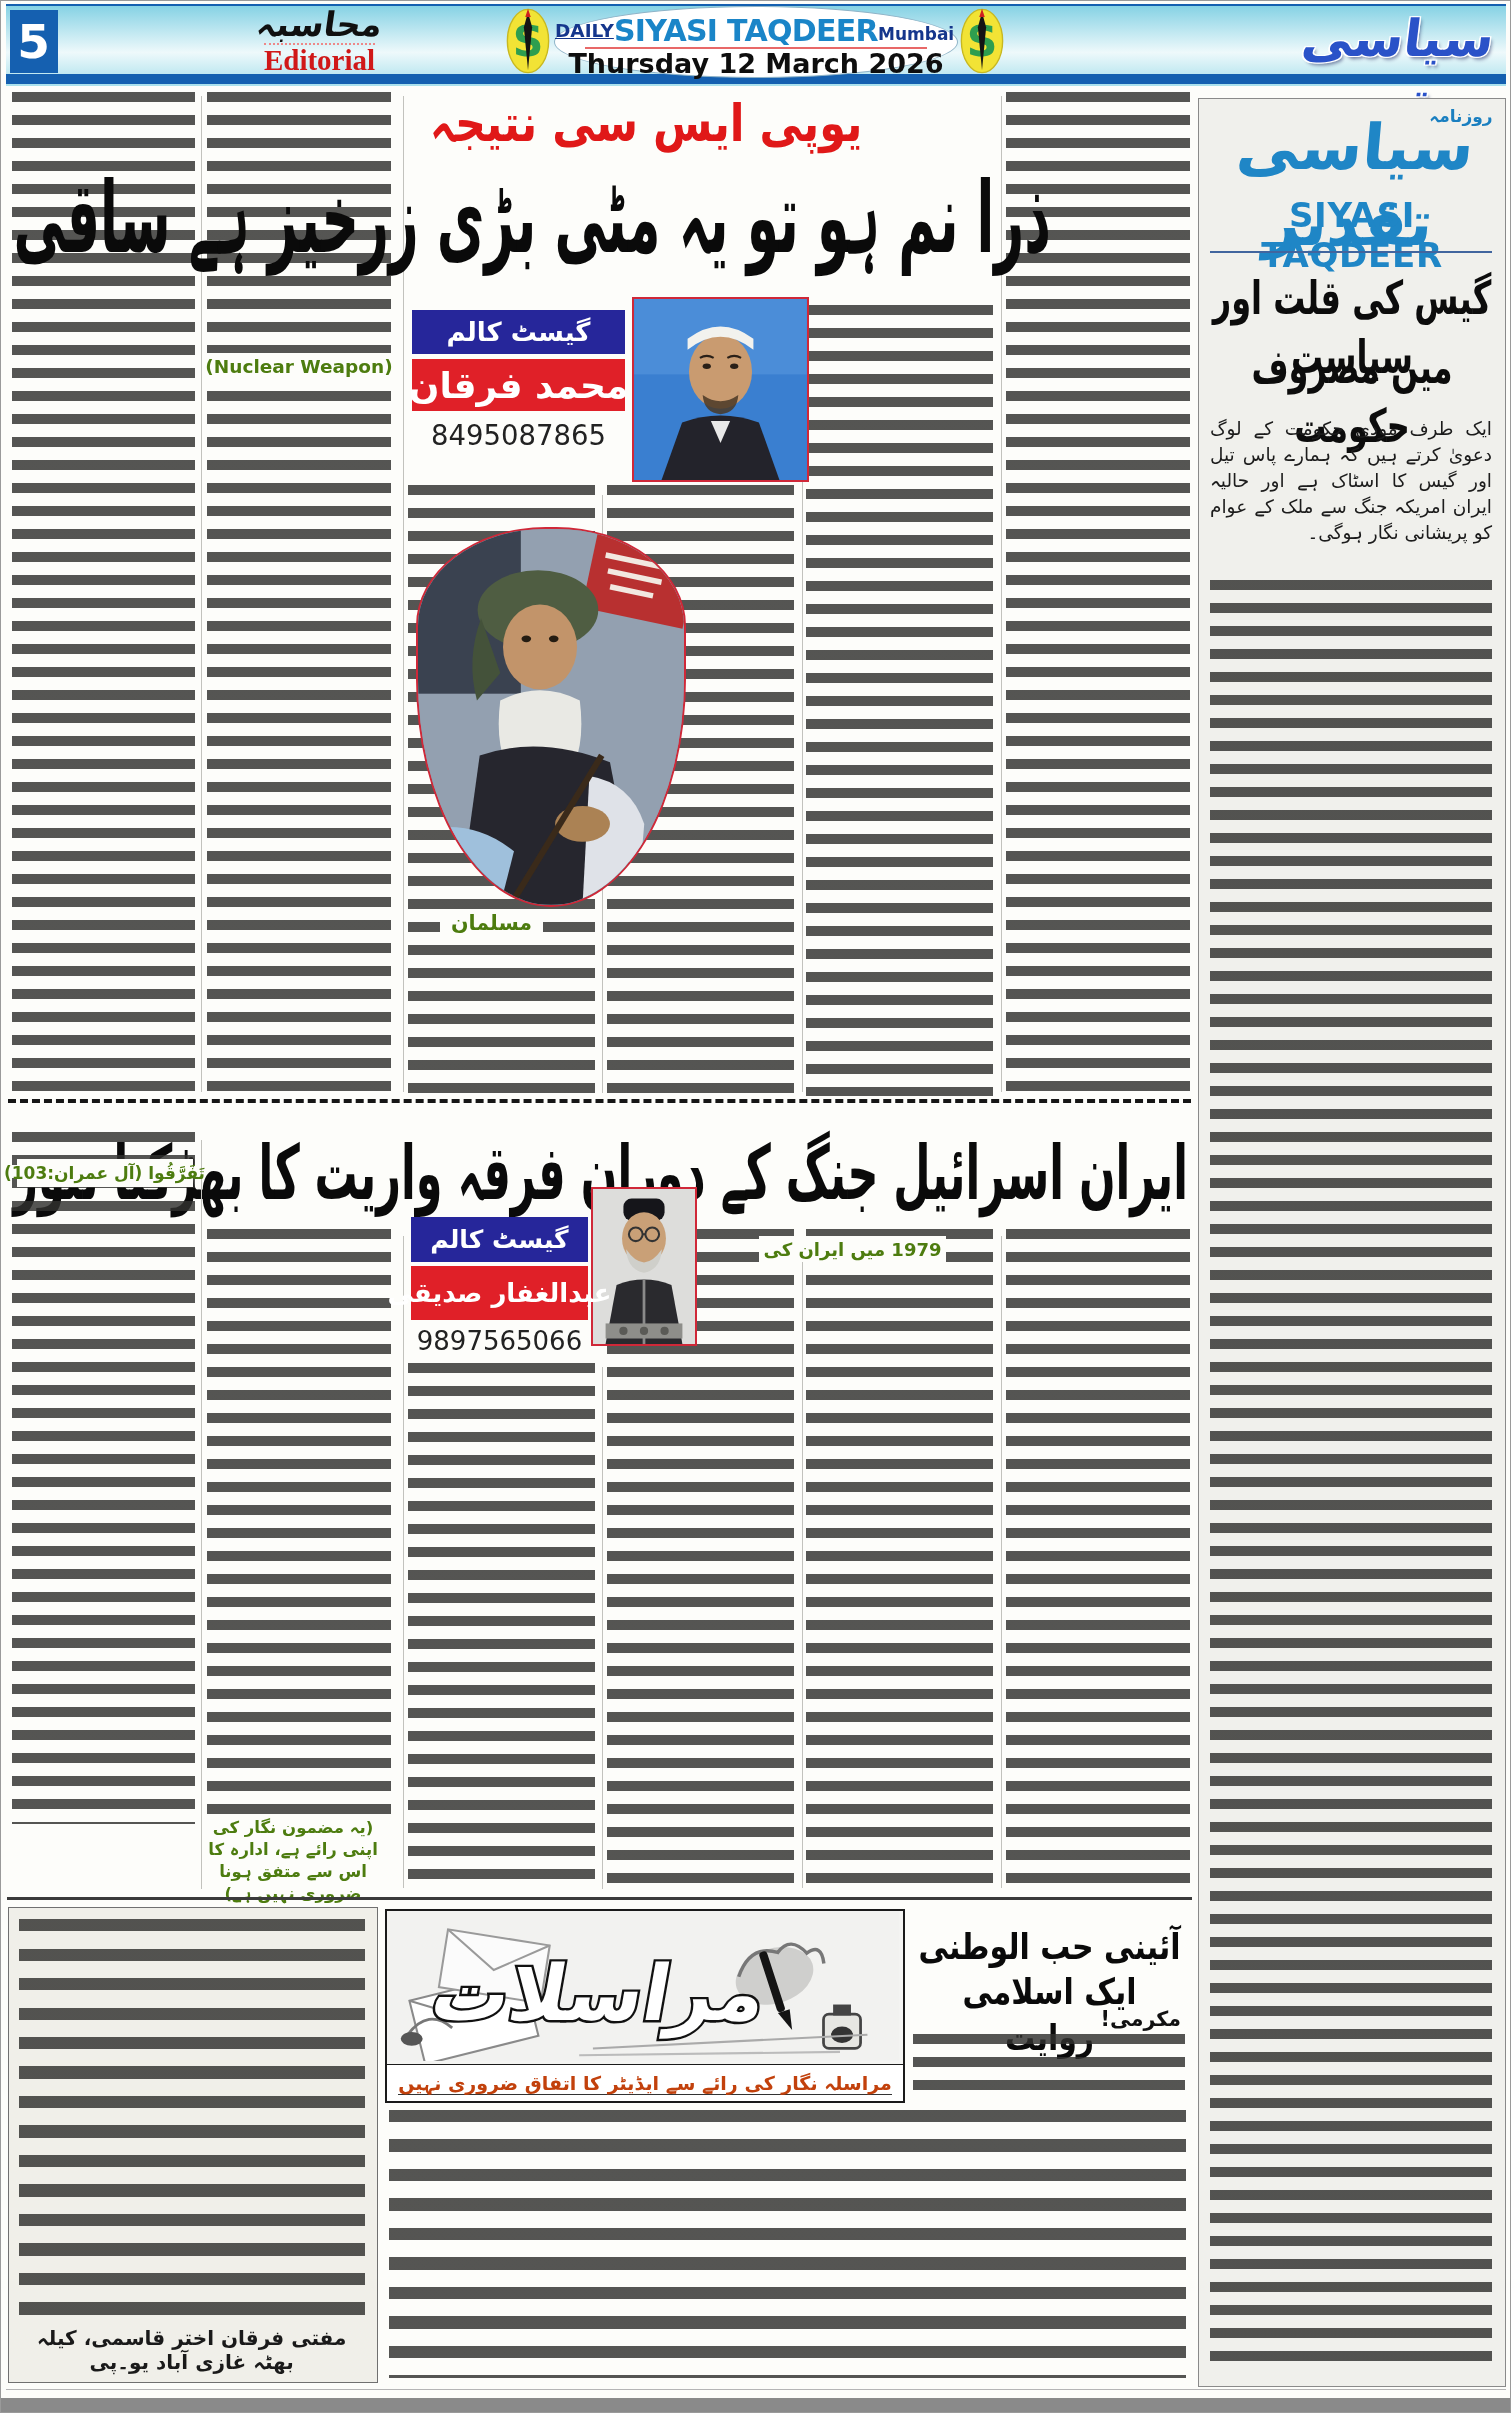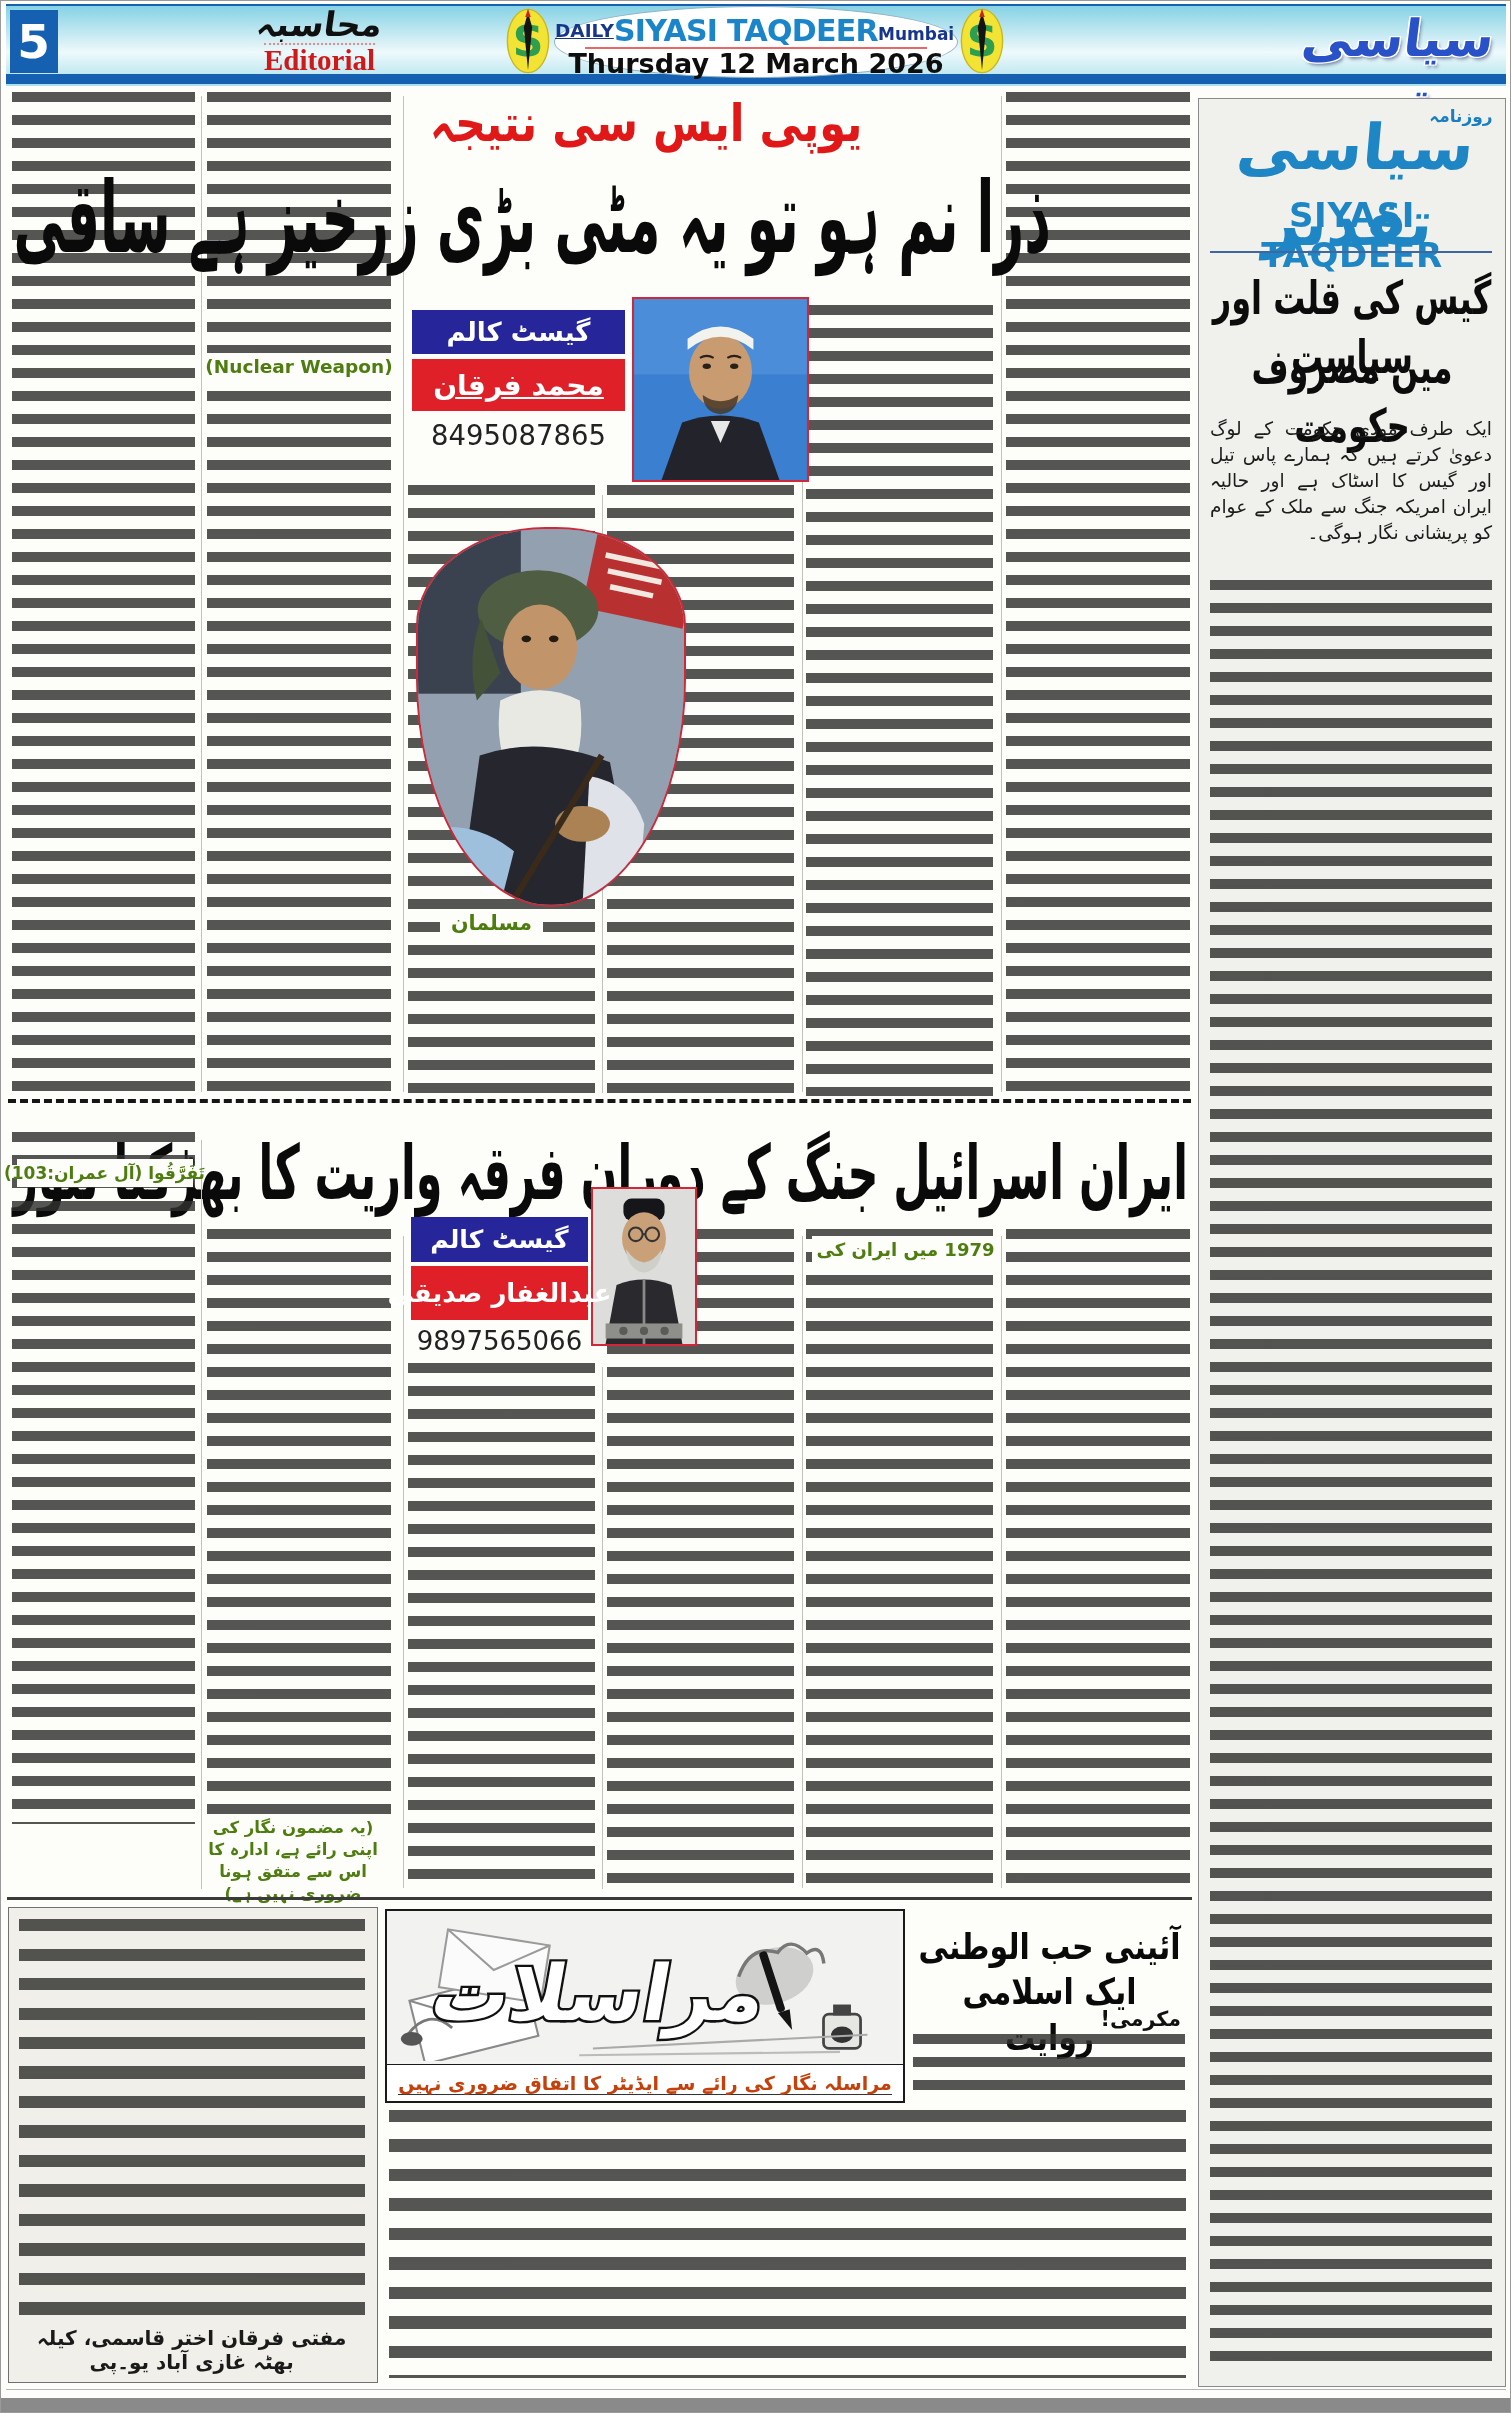--- a/index.html
+++ b/index.html
@@ -108,21 +108,21 @@
     <ellipse cx="126" cy="106" rx="46" ry="54" fill="#c99b70"></ellipse>
     <path d="M78 74 Q126 36 174 74 L174 58 Q126 22 78 58 Z" fill="#f2f2ee"></path>
     <ellipse cx="106" cy="98" rx="6" ry="4" fill="#2a2018"></ellipse>
     <ellipse cx="146" cy="98" rx="6" ry="4" fill="#2a2018"></ellipse>
     <path d="M96 86 Q106 80 116 86" stroke="#2a2018" stroke-width="3" fill="none"></path>
     <path d="M136 86 Q146 80 156 86" stroke="#2a2018" stroke-width="3" fill="none"></path>
     <path d="M100 140 Q126 158 152 140 Q150 166 126 168 Q102 166 100 140 Z" fill="#4a3826" opacity=".85"></path>
   </svg>
 </div>
 <div class="abs barlabel rtl" style="left:412px;top:310px;width:213px;height:44px;background:#26269a;font-size:26px;">گیسٹ کالم</div>
-<div class="abs barlabel rtl" style="left:412px;top:359px;width:213px;height:52px;background:#e02028;font-size:28px;text-decoration:underline;">محمد فرقان</div>
+<div class="abs barlabel rtl" style="left:412px;top:359px;width:213px;height:52px;background:#e02028;font-size:36px;">محمد فرقان</div>
 <div class="abs" style="left:412px;top:419px;width:213px;text-align:center;font-size:27.5px;color:#222;">8495087865</div>
 
 <div class="abs" style="left:416px;top:527px;width:266px;height:376px;border:2.7px solid #cf2838;overflow:hidden;
             border-radius:48% 48% 50% 50% / 26% 26% 60% 60%;background:#8a97a8;">
   <svg width="266" height="376" viewBox="0 0 388 548">
     <rect width="388" height="548" fill="#93a0b0"></rect>
     <rect x="0" y="0" width="150" height="240" fill="#3a4250"></rect>
     <g transform="rotate(12 320 70)">
       <rect x="250" y="20" width="150" height="110" fill="#b83030"></rect>
       <rect x="268" y="44" width="96" height="8" fill="#f2e8e0"></rect>
@@ -156,21 +156,21 @@
 <div class="vr" style="left:1001px;top:1236px;height:652px;"></div>
 
 <div class="sim" style="left:12.4px;top:1132px;width:183px;height:692px;"></div>
 <div class="sim" style="left:207px;top:1229px;width:184px;height:594px;"></div>
 <div class="sim" style="left:408px;top:1363px;width:187px;height:529px;"></div>
 <div class="sim" style="left:607px;top:1229px;width:187px;height:663px;"></div>
 <div class="sim" style="left:806px;top:1229px;width:187px;height:663px;"></div>
 <div class="sim" style="left:1006px;top:1229px;width:184px;height:663px;"></div>
 
 <div class="frag rtl" style="left:16.5px;top:1159px;width:176px;height:27.5px;font-size:17px;">تَفَرَّقُوا (آل عمران:103)</div>
-<div class="frag rtl" style="left:812px;top:1236px;width:187px;height:26px;font-size:18px;">1979 میں ایران کی</div>
+<div class="frag rtl" style="left:759px;top:1236px;width:187px;height:26px;font-size:18px;">1979 میں ایران کی</div>
 
 <div class="frag rtl" style="left:205px;top:1828px;width:176px;height:65px;font-size:16.5px;white-space:normal;text-align:center;line-height:22px;">(یہ مضمون نگار کی اپنی رائے ہے، ادارہ کا اس سے متفق ہونا ضروری نہیں ہے)</div>
 
 <div class="abs" style="left:591px;top:1187px;width:102px;height:155px;border:2.7px solid #d02838;background:#dcdcda;overflow:hidden;">
   <svg width="102" height="155" viewBox="0 0 148 226">
     <rect width="148" height="226" fill="#dddddb"></rect>
     <rect x="44" y="14" width="60" height="32" rx="12" fill="#15151a"></rect>
     <ellipse cx="74" cy="72" rx="32" ry="38" fill="#c9a077"></ellipse>
     <circle cx="62" cy="66" r="10" fill="none" stroke="#333" stroke-width="3"></circle>
     <circle cx="86" cy="66" r="10" fill="none" stroke="#333" stroke-width="3"></circle>

